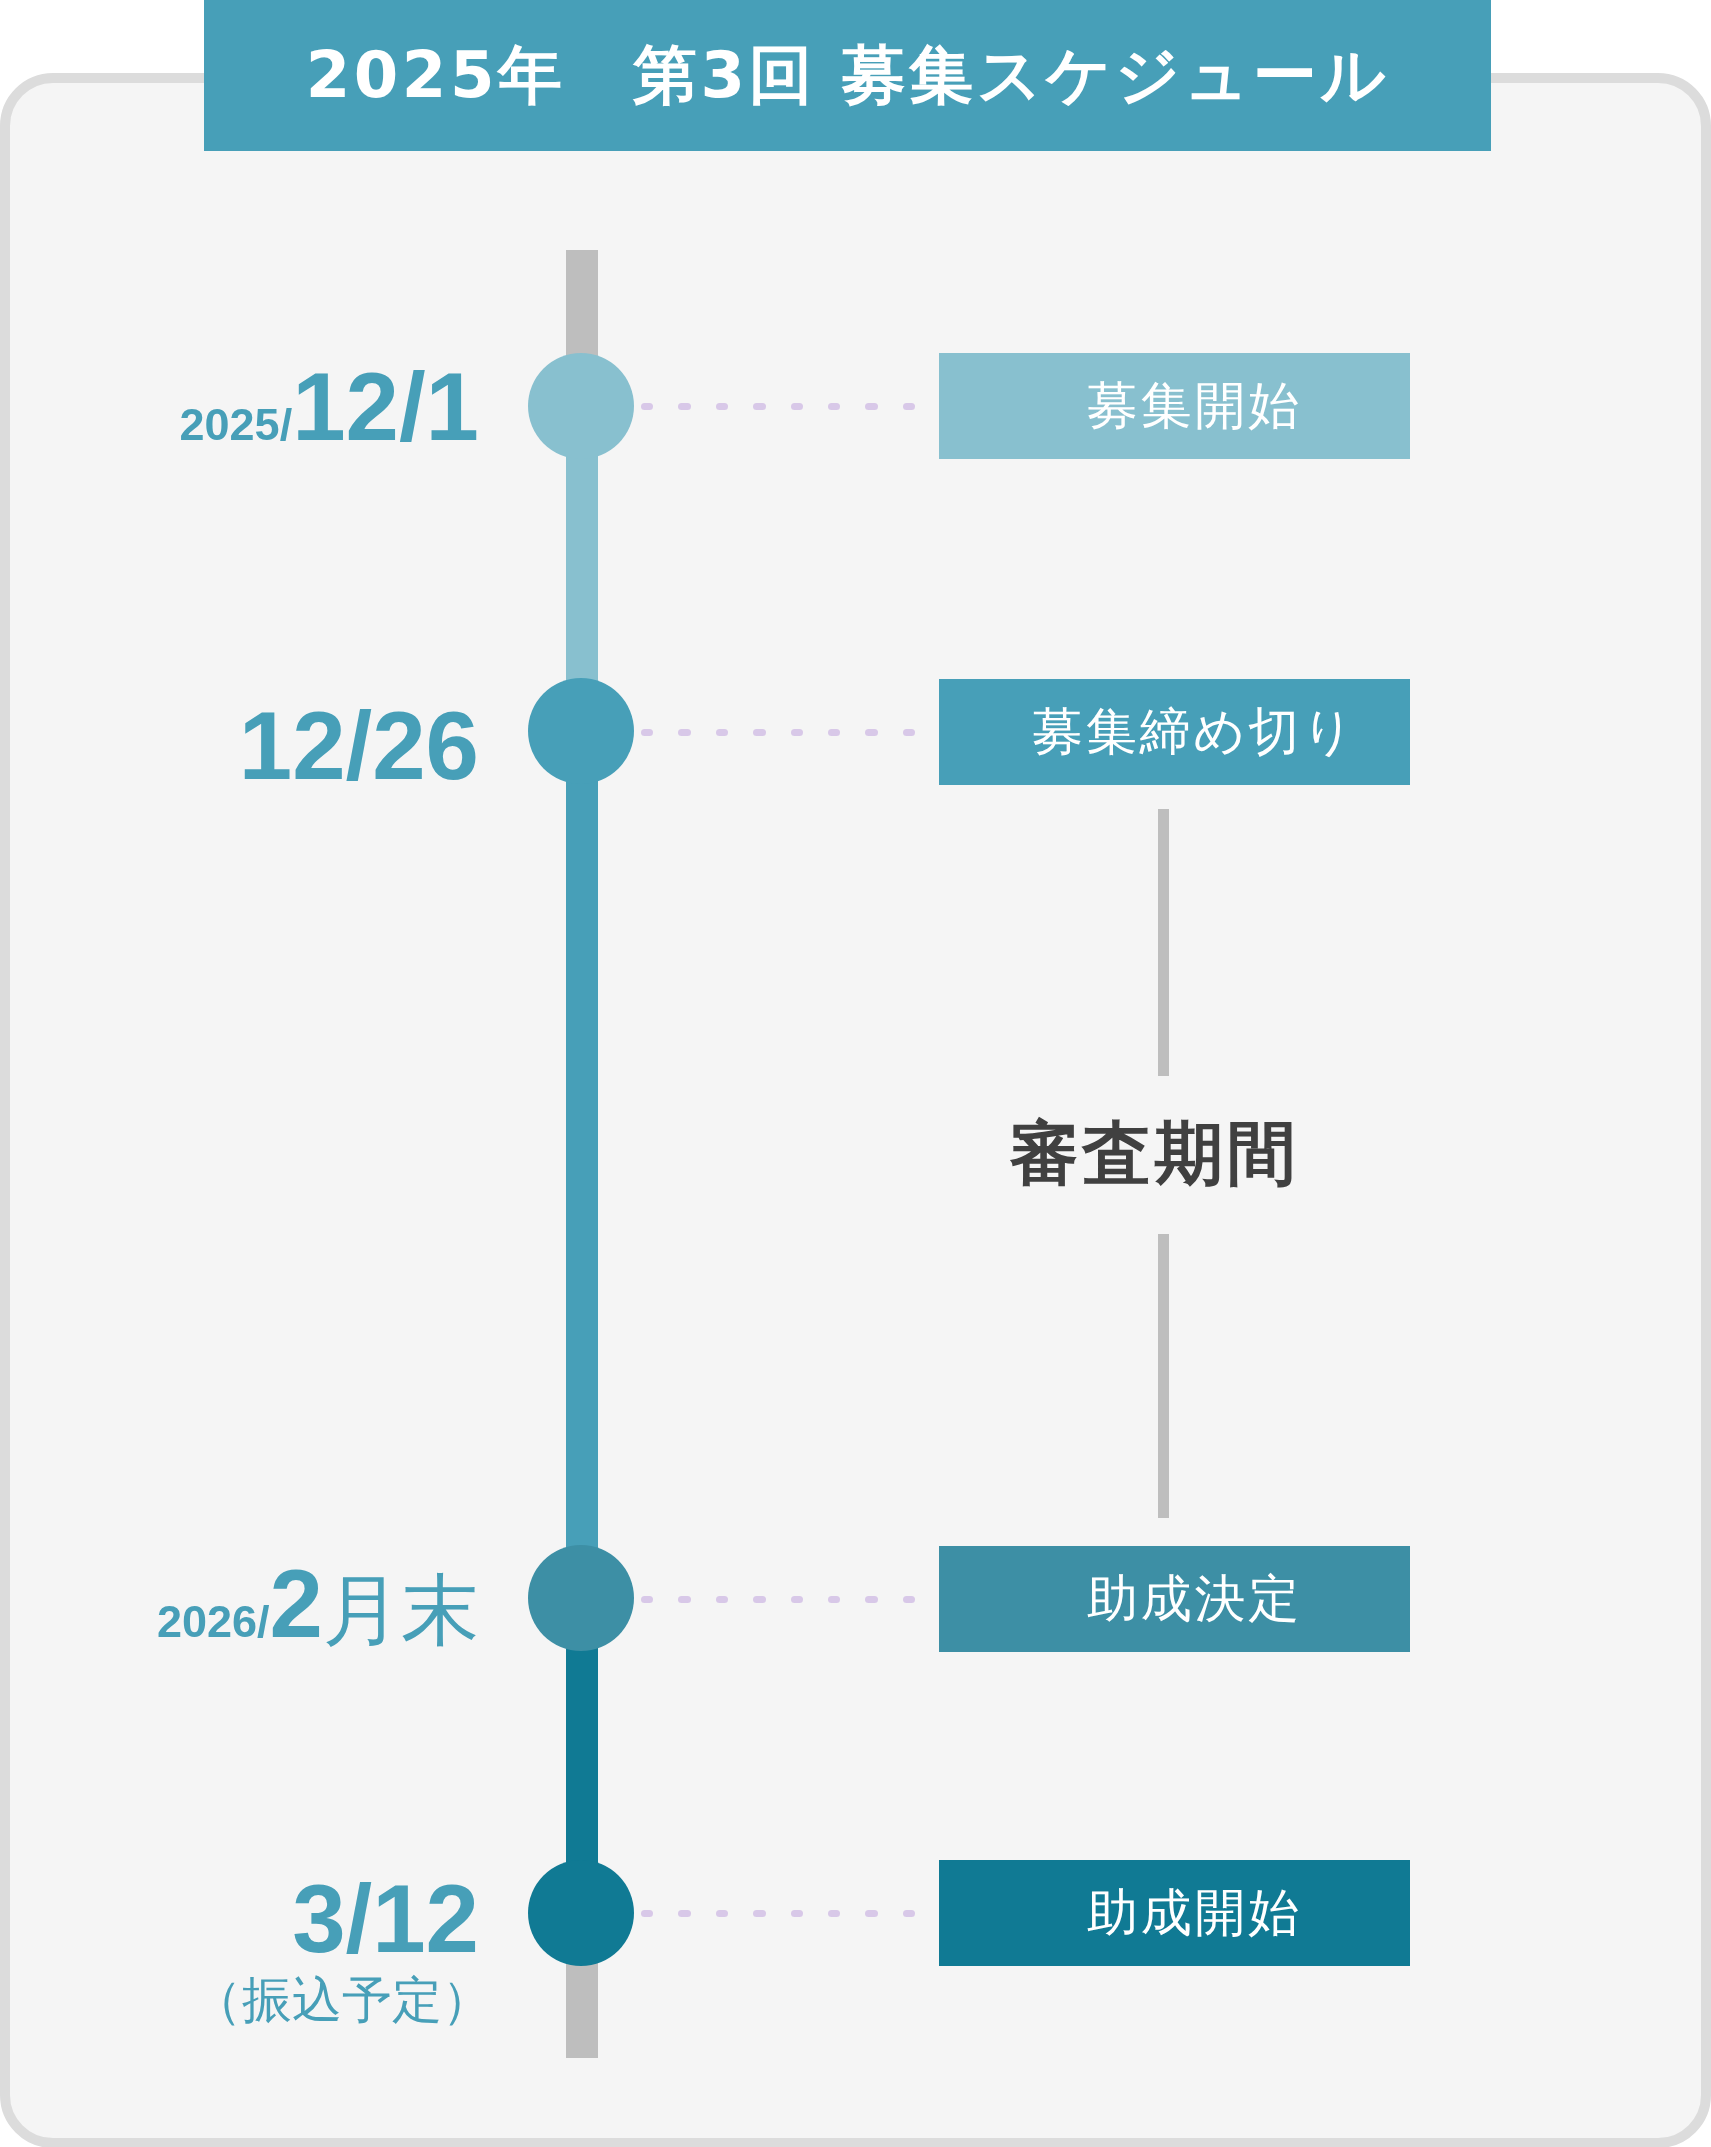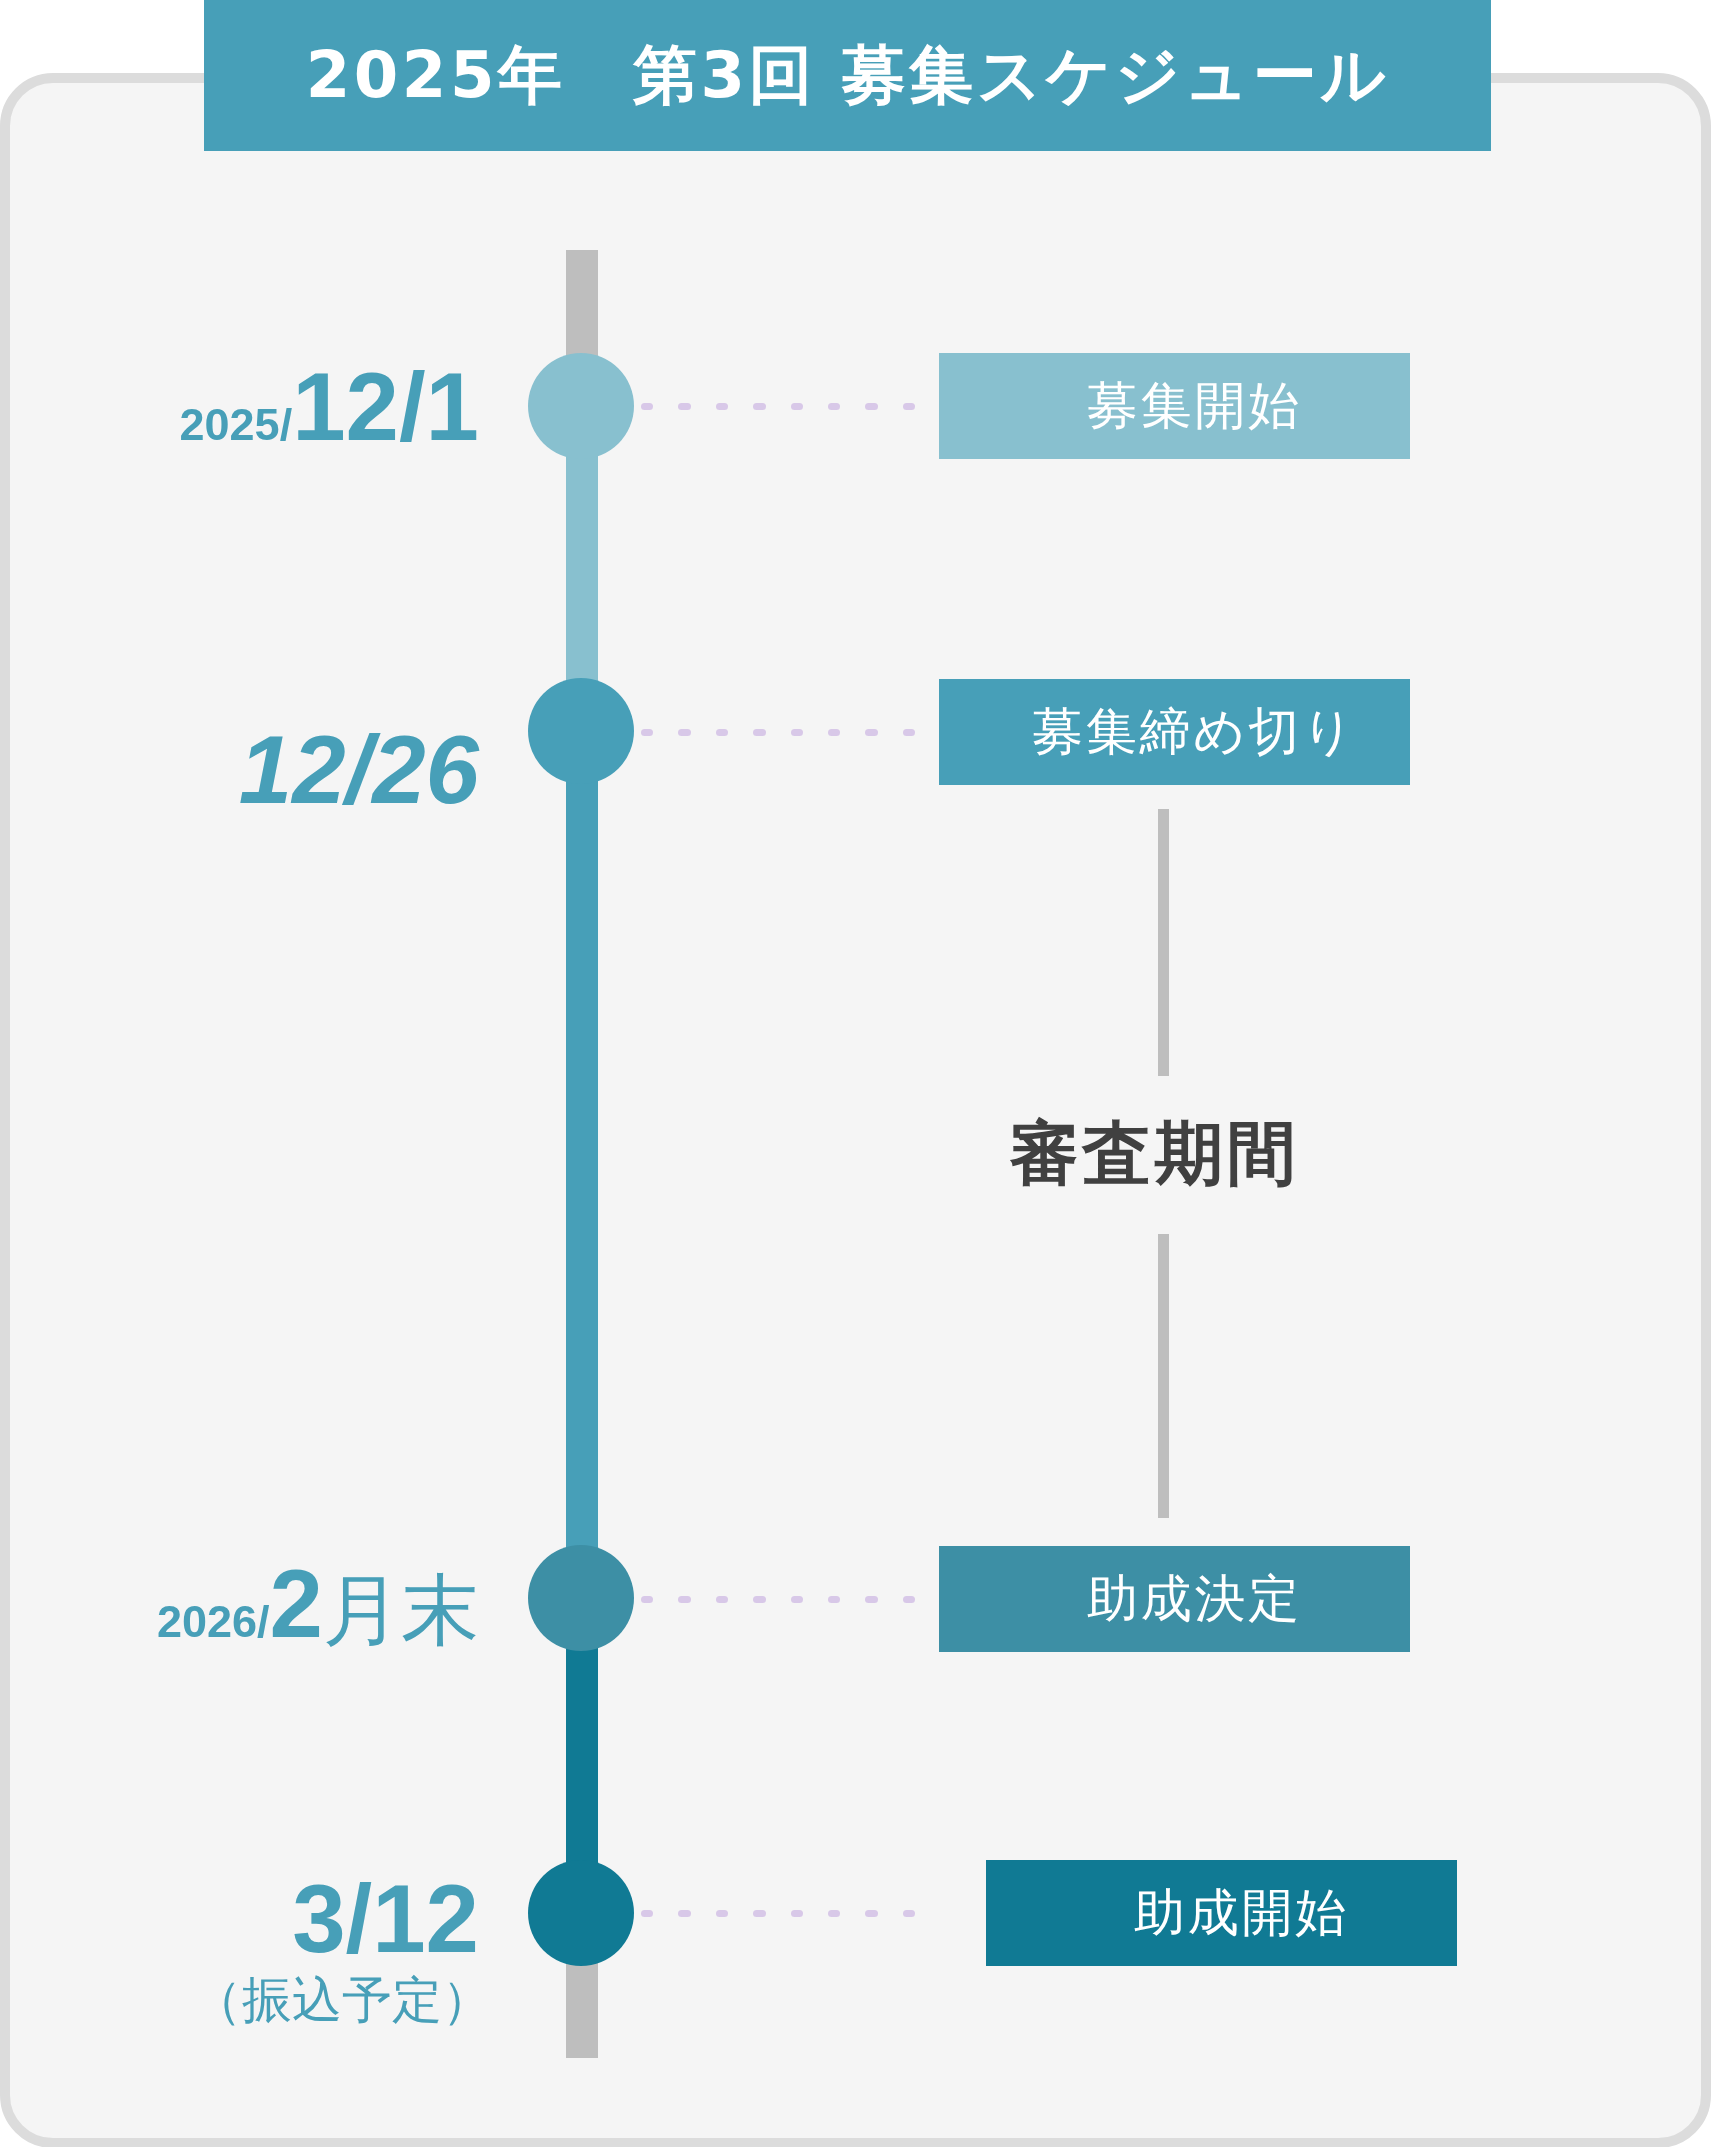--- a/index.html
+++ b/index.html
@@ -39,21 +39,21 @@
 <div class="track" style="top:1913px;height:145px;background:#bebebe;"></div>
 
 <div class="node" style="top:353px;background:#88c0cf;"></div>
 <div class="node" style="top:678px;background:#479fb8;"></div>
 <div class="node" style="top:1545px;background:#3d8fa5;"></div>
 <div class="node" style="top:1860px;background:#107a94;"></div>
 
 <div class="date" style="top:359px;">
   <span class="small">2025/</span><span class="big">12/1</span>
 </div>
-<div class="date" style="top:722px;font-style:italic;">
+<div class="date" style="top:698px;">
   <span class="big">12/26</span>
 </div>
 <div class="date" style="top:1556px;margin-left:44px;">
   <span class="small">2026/</span><span class="big">2</span><span class="jp">月末</span>
 </div>
 <div class="date" style="top:1871px;">
   <span class="big">3/12</span>
 </div>
 <div class="note">（振込予定）</div>
 
@@ -94,18 +94,18 @@
     <span></span>
     <span></span>
     <span></span>
     <span></span>
     <span></span>
   </div>
 
 <div class="box" style="top:353px;background:#88c0cf;">募集開始</div>
 <div class="box" style="top:679px;background:#479fb8;">募集締め切り</div>
 <div class="box" style="top:1546px;background:#3d8fa5;">助成決定</div>
-<div class="box" style="top:1860px;background:#107a94;margin-left:47px;">助成開始</div>
+<div class="box" style="top:1860px;background:#107a94;">助成開始</div>
 
 <div class="vline" style="top:809px;height:267px;"></div>
 <div class="review">審査期間</div>
 <div class="vline" style="top:1234px;height:284px;"></div>
 
 
 </body></html>

